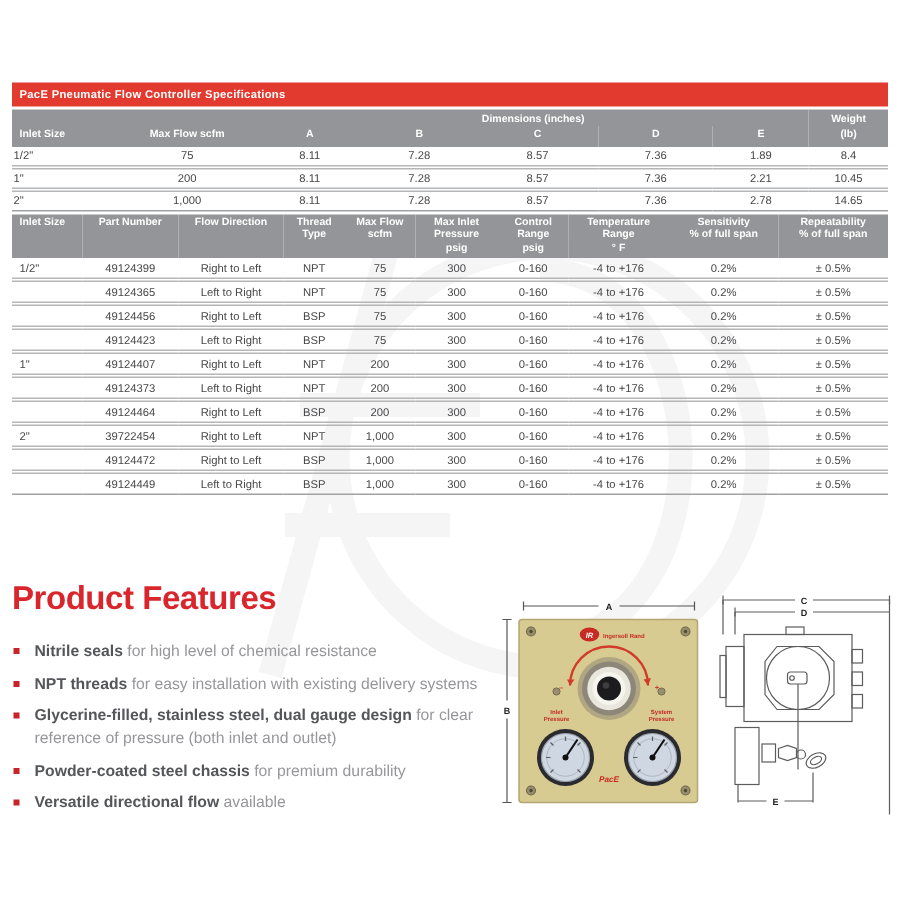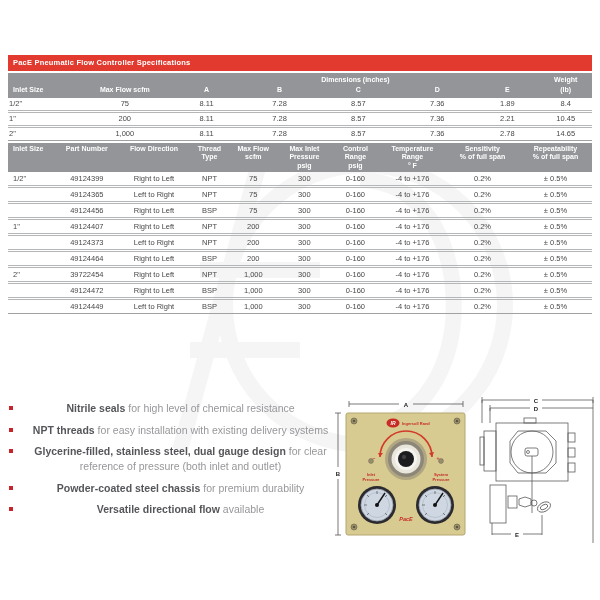--- a/index.html
+++ b/index.html
@@ -36,21 +36,21 @@
     white-space:nowrap; overflow:hidden;
   }
   .t1 td { padding:1.5px 1px; }
   tbody tr:last-child td { border-bottom:1px solid #9fa1a3; }
 
   
   .features { position:absolute; left:8px; top:386px; width:330px; }
   .features h2 {
     color:#d9252c; font-size:22px; font-weight:bold; letter-spacing:-.3px;
   }
-  .features ul { list-style:none; margin-top:15px;text-align:center; }
+  .features ul { list-style:none; margin-top:15px; }
   .features li {
     position:relative; padding-left:15px; margin-bottom:7px;
     font-size:10.5px; line-height:1.4; color:#97979b;
   }
   .features li .bullet {
     position:absolute; left:1px; top:5px; width:4px; height:4px; background:#c8232a;
   }
   .features li b { color:#55565a; }
 
   
@@ -208,20 +208,32 @@
               <td>Right to Left</td>
               <td>BSP</td>
               <td>75</td>
               <td>300</td>
               <td>0-160</td>
               <td>-4 to +176</td>
               <td>0.2%</td>
               <td>± 0.5%</td>
             </tr>
             <tr>
+              <td></td>
+              <td>49124423</td>
+              <td>Left to Right</td>
+              <td>BSP</td>
+              <td>75</td>
+              <td>300</td>
+              <td>0-160</td>
+              <td>-4 to +176</td>
+              <td>0.2%</td>
+              <td>± 0.5%</td>
+            </tr>
+            <tr>
               <td>1"</td>
               <td>49124407</td>
               <td>Right to Left</td>
               <td>NPT</td>
               <td>200</td>
               <td>300</td>
               <td>0-160</td>
               <td>-4 to +176</td>
               <td>0.2%</td>
               <td>± 0.5%</td>
@@ -284,20 +296,21 @@
               <td>0-160</td>
               <td>-4 to +176</td>
               <td>0.2%</td>
               <td>± 0.5%</td>
             </tr>
           </tbody>
       </table>
     </div>
 
     <div class="features">
+      <h2>Product Features</h2>
       <ul>
           <li><span class="bullet"></span><b>Nitrile seals</b><span> for high level of chemical resistance</span></li>
           <li><span class="bullet"></span><b>NPT threads</b><span> for easy installation with existing delivery systems</span></li>
           <li><span class="bullet"></span><b>Glycerine-filled, stainless steel, dual gauge design</b><span> for clear reference of pressure (both inlet and outlet)</span></li>
           <li><span class="bullet"></span><b>Powder-coated steel chassis</b><span> for premium durability</span></li>
           <li><span class="bullet"></span><b>Versatile directional flow</b><span> available</span></li>
         </ul>
     </div>
 
     <svg class="panel-img" width="142" height="150" viewBox="0 0 142 150">

